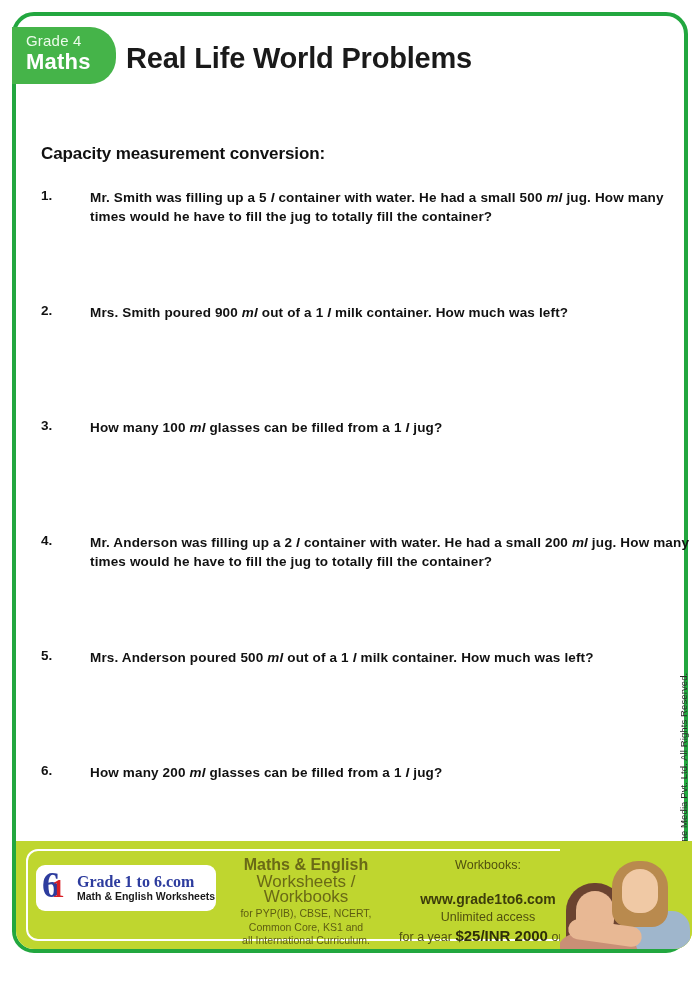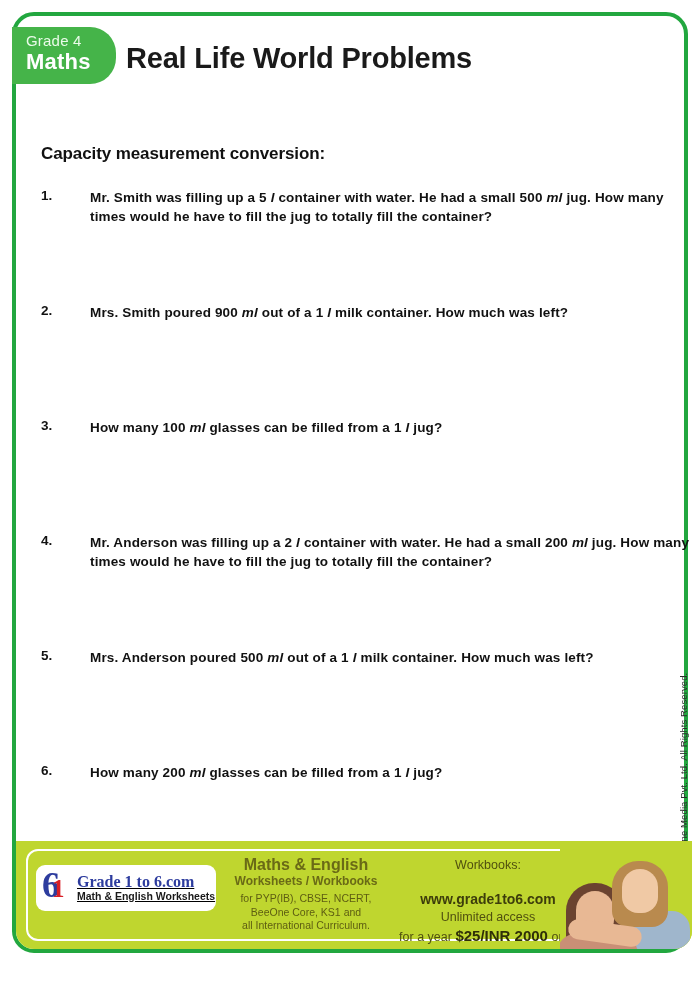--- a/index.html
+++ b/index.html
@@ -196,21 +196,20 @@
     left: 10px;
     top: 6px;
     font-family: "Liberation Serif", serif;
     font-size: 25px;
     font-weight: bold;
     color: #d91f26;
     line-height: 25px;
   }
   .logo-text {
     margin-left: 1px;
-    text-decoration: underline;
   }
   .logo-title {
     font-family: "Liberation Serif", serif;
     font-size: 16px;
     font-weight: bold;
     color: #2d3c9e;
     line-height: 17px;
   }
   .logo-sub {
     font-size: 10.5px;
@@ -227,22 +226,22 @@
     text-align: center;
     color: #6b6b16;
   }
   .promo-title {
     font-size: 16px;
     font-weight: bold;
     color: #6a6a16;
     line-height: 19px;
   }
   .promo-sub {
-    font-size: 12px;
-    font-weight: bold;
+    font-size: 17px;
+    font-weight: normal;
     color: #6a6a16;
     line-height: 15px;
   }
   .promo-lines {
     margin-top: 3px;
     font-size: 10.5px;
     color: #5e5e12;
     line-height: 13.5px;
   }
 
@@ -380,21 +379,21 @@
         <div class="logo-title">Grade 1 to 6.com</div>
         <div class="logo-sub">Math &amp; English Worksheets</div>
       </div>
     </div>
 
     <div class="promo-col">
       <div class="promo-title">Maths &amp; English</div>
       <div class="promo-sub">Worksheets / Workbooks</div>
       <div class="promo-lines">
         <div>for PYP(IB), CBSE, NCERT,</div>
-        <div>BeeOne Core, KS1 and</div>
+        <div>Common Core, KS1 and</div>
         <div>all International Curriculum.</div>
       </div>
     </div>
 
     <div class="subscribe-col">
       <div class="sub-label">Workbooks:</div>
       <div class="sub-url">www.grade1to6.com</div>
       <div class="sub-unlimited">Unlimited access</div>
       <div class="sub-price-line">
         <span>for a year </span><span class="price">$25/INR 2000</span><span> only.</span>

